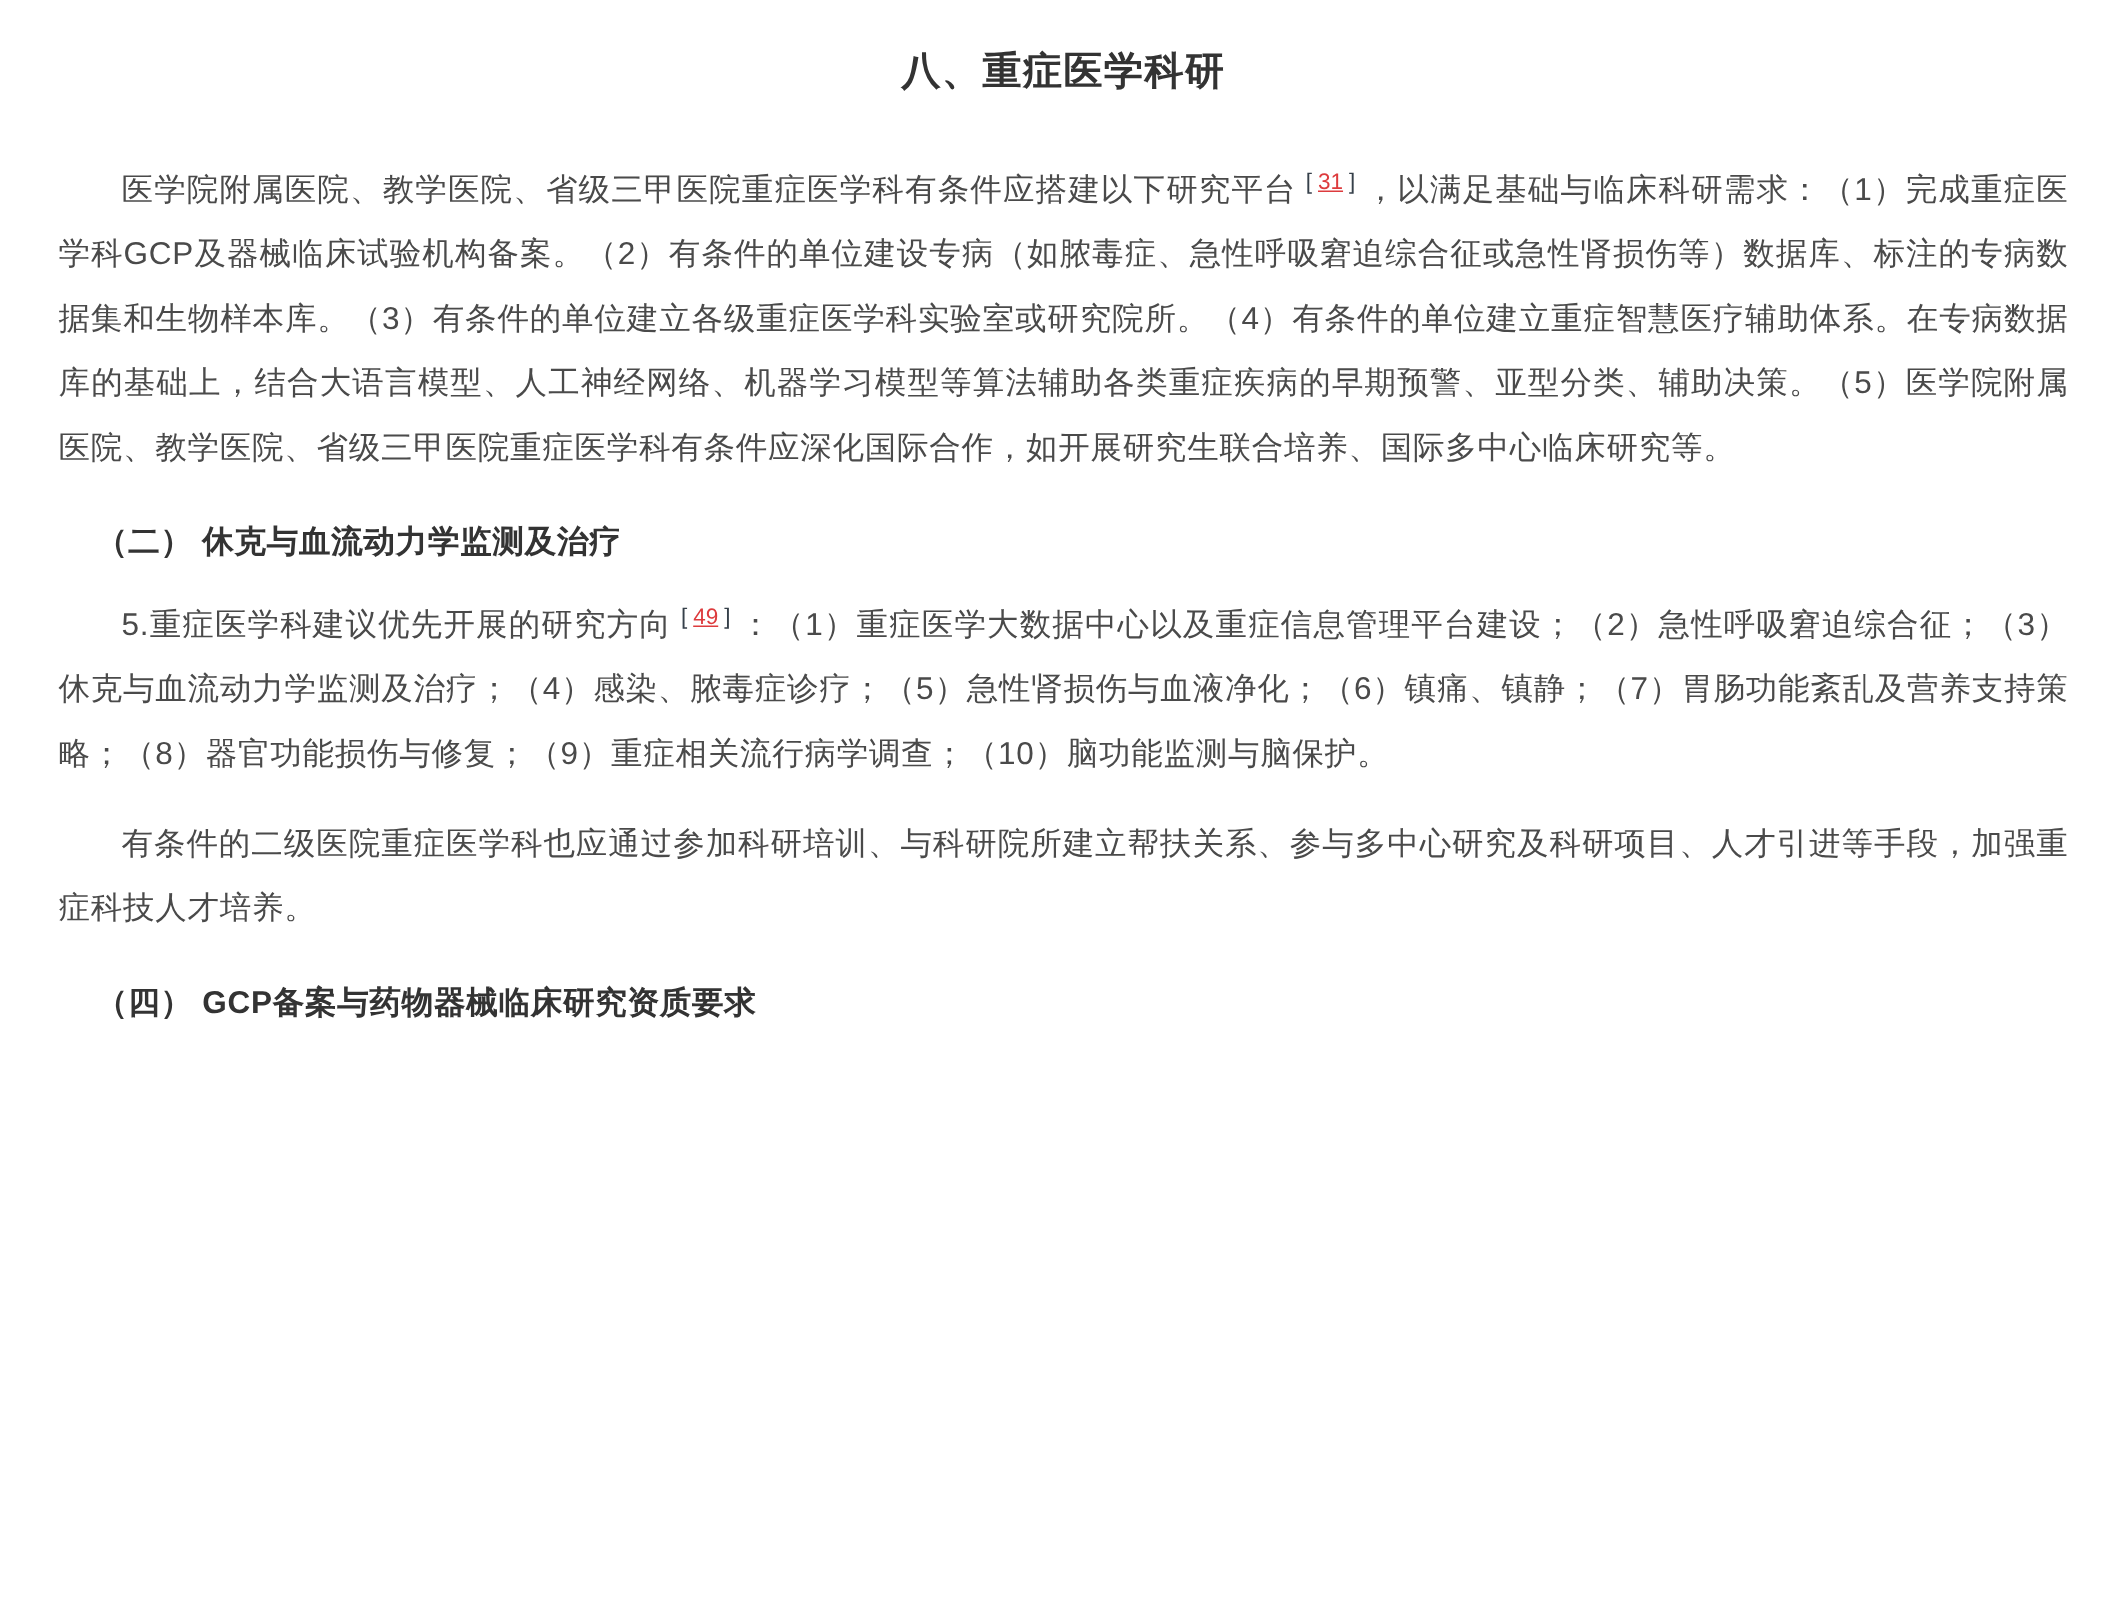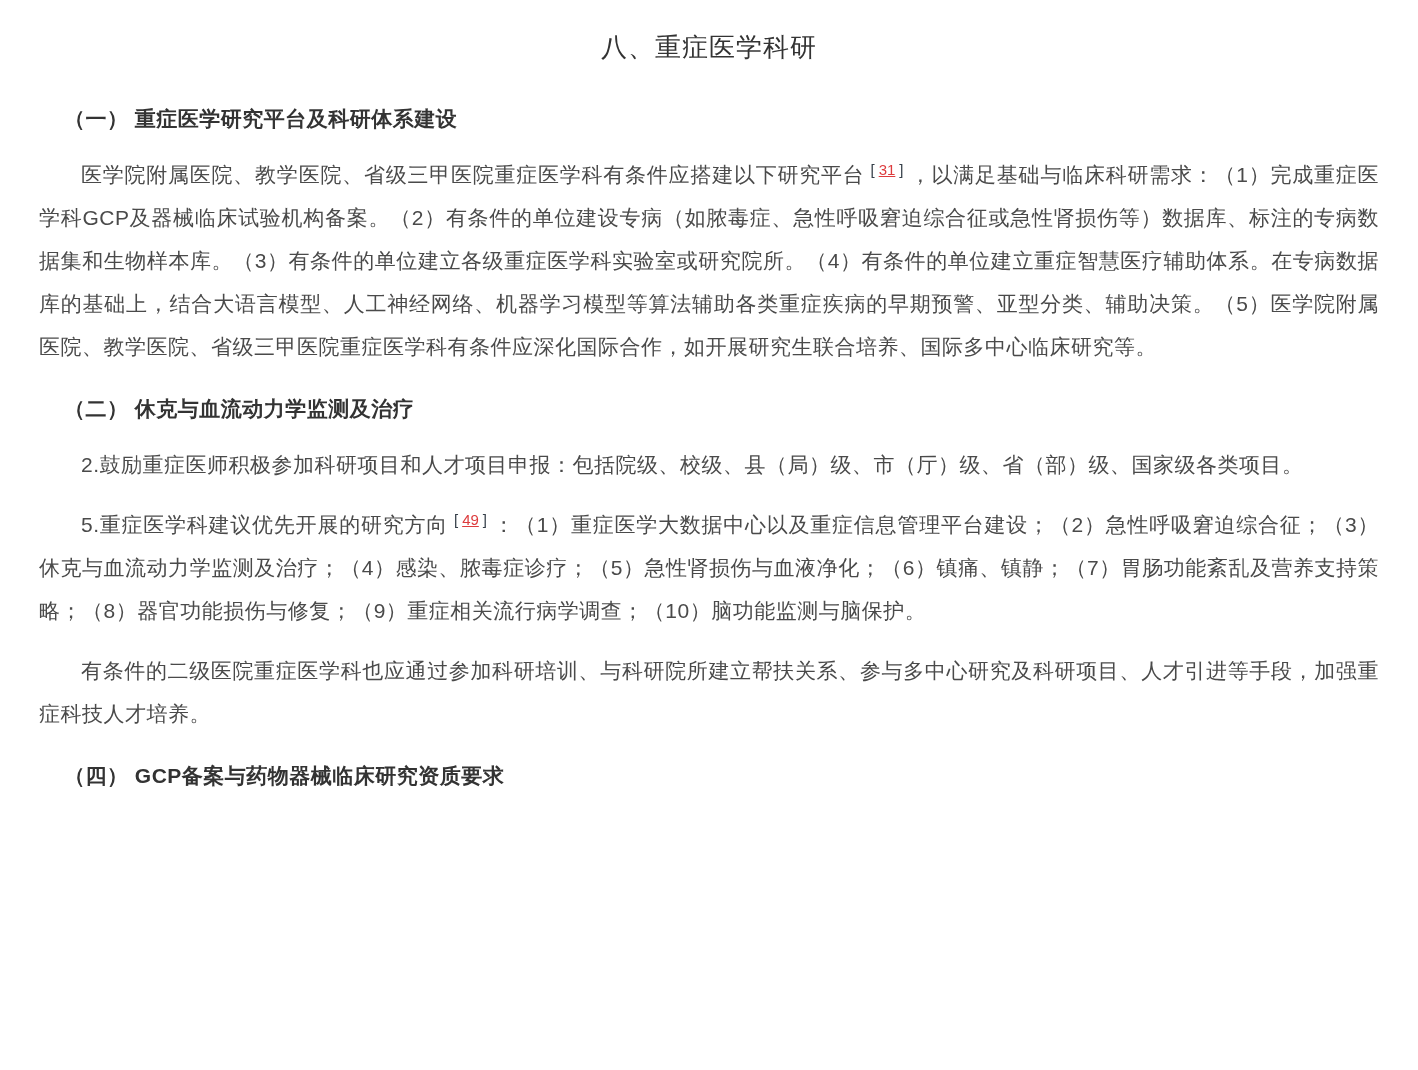--- a/index.html
+++ b/index.html
@@ -11,21 +11,21 @@
     width: 1418px;
     font-family: "Liberation Sans", "DejaVu Sans", sans-serif;
     color: #4a4a4a;
   }
   .doc {
     padding: 14px 22px 26px 22px;
     box-sizing: border-box;
   }
   h1.doc-title {
     font-size: 26px;
-    font-weight: normal;
+    font-weight: bold;
     color: #333333;
     text-align: center;
     margin: 16px 0 40px 0;
     letter-spacing: 1px;
   }
   h2.sec-heading {
     font-size: 21px;
     font-weight: bold;
     color: #333333;
     margin: 27px 0 20px 0;
@@ -58,29 +58,25 @@
     cursor: pointer;
   }
 </style>
 </head>
 <body>
 
 <div class="doc">
 
   <h1 class="doc-title">八、重症医学科研</h1>
 
-  <h2 class="sec-heading">（一） 重症医学研究平台及科研体系建设</h2>
   <p class="para">
     <span>医学院附属医院、教学医院、省级三甲医院重症医学科有条件应搭建以下研究平台</span><sup class="cite"><span class="bk">[</span><a class="ref-link">31</a><span class="bk">]</span></sup><span>，以满足基础与临床科研需求：（1）完成重症医学科GCP及器械临床试验机构备案。（2）有条件的单位建设专病（如脓毒症、急性呼吸窘迫综合征或急性肾损伤等）数据库、标注的专病数据集和生物样本库。（3）有条件的单位建立各级重症医学科实验室或研究院所。（4）有条件的单位建立重症智慧医疗辅助体系。在专病数据库的基础上，结合大语言模型、人工神经网络、机器学习模型等算法辅助各类重症疾病的早期预警、亚型分类、辅助决策。（5）医学院附属医院、教学医院、省级三甲医院重症医学科有条件应深化国际合作，如开展研究生联合培养、国际多中心临床研究等。</span>
   </p>
 
   <h2 class="sec-heading">（二） 休克与血流动力学监测及治疗</h2>
-  <p class="para">
-    <span>2.鼓励重症医师积极参加科研项目和人才项目申报：包括院级、校级、县（局）级、市（厅）级、省（部）级、国家级各类项目。</span>
-  </p>
   <p class="para">
     <span>5.重症医学科建议优先开展的研究方向</span><sup class="cite"><span class="bk">[</span><a class="ref-link">49</a><span class="bk">]</span></sup><span>：（1）重症医学大数据中心以及重症信息管理平台建设；（2）急性呼吸窘迫综合征；（3）休克与血流动力学监测及治疗；（4）感染、脓毒症诊疗；（5）急性肾损伤与血液净化；（6）镇痛、镇静；（7）胃肠功能紊乱及营养支持策略；（8）器官功能损伤与修复；（9）重症相关流行病学调查；（10）脑功能监测与脑保护。</span>
   </p>
 
   <p class="para">
     <span>有条件的二级医院重症医学科也应通过参加科研培训、与科研院所建立帮扶关系、参与多中心研究及科研项目、人才引进等手段，加强重症科技人才培养。</span>
   </p>
 
   <h2 class="sec-heading">（四） GCP备案与药物器械临床研究资质要求</h2>
   <p class="para">

